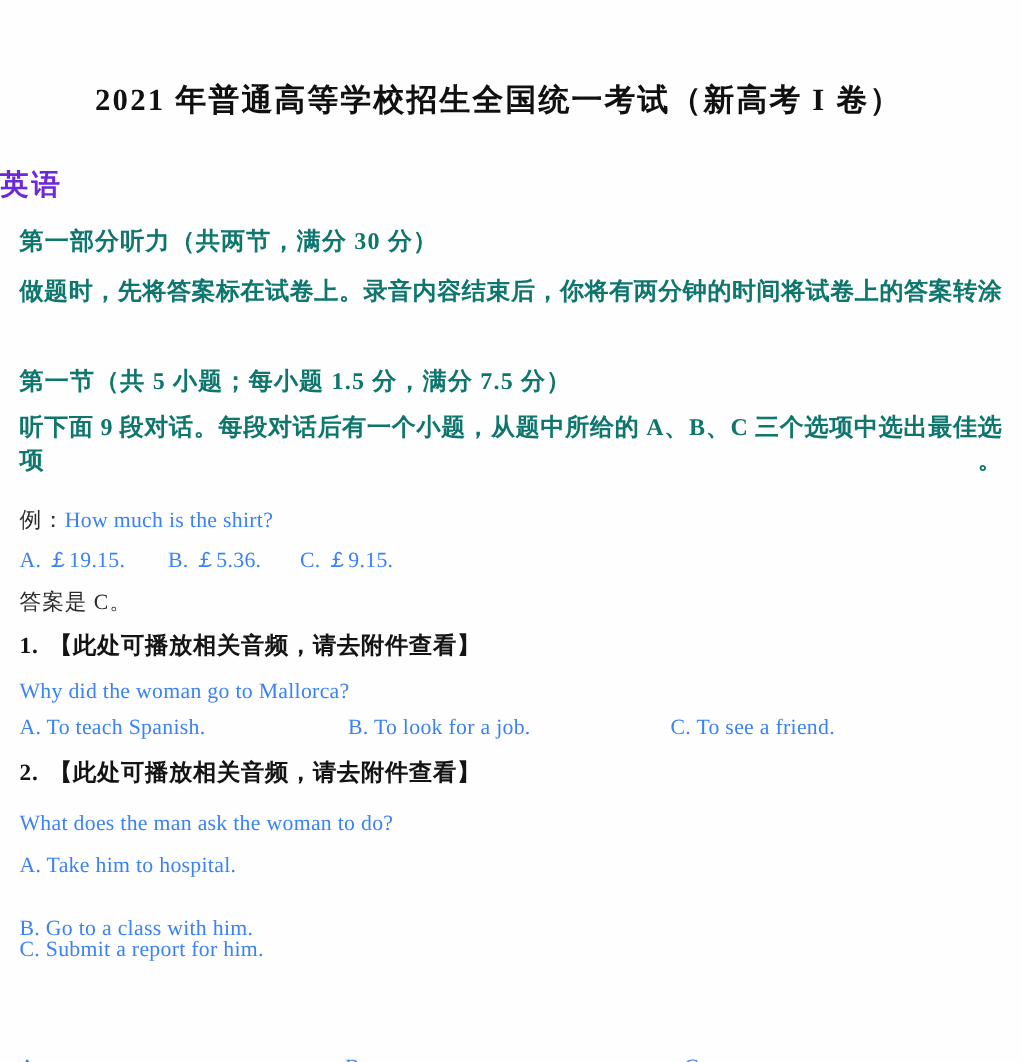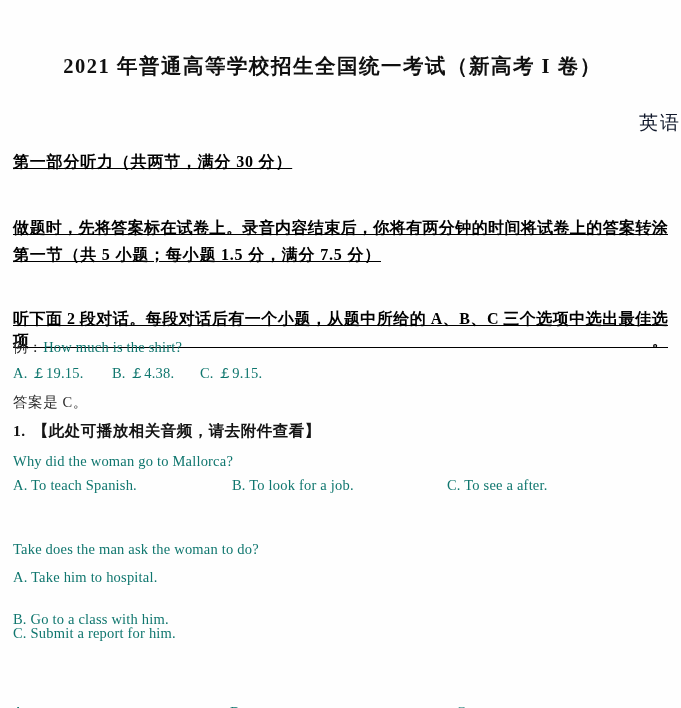--- a/index.html
+++ b/index.html
@@ -13,102 +13,104 @@
     color: #262626;
   }
   .line {
     position: absolute;
     left: 13px;
     white-space: nowrap;
     line-height: 22px;
   }
   
   .cn  { font-size: 16px; letter-spacing: 0.8px; }
-  .cnb { font-weight: 700; color: #000000; text-decoration: underline; }
+  .cnb { font-weight: 700; color: #0f766e; }
   
   .fw {
     left: 13px;
     width: 655px;
     white-space: normal;
     text-align: justify;
     text-align-last: justify;
     letter-spacing: 0.2px;
-    margin-top: 33px;
   }
   
   .cnr { font-size: 14.5px; font-weight: 400; letter-spacing: 0.6px; color: #2b2b2b; }
   
-  .en { font-size: 14.5px; letter-spacing: 0.2px; color: #0f766e; }
+  .en { font-size: 14.5px; letter-spacing: 0.2px; color: #3b82f6; }
   
   .title {
     position: absolute;
     top: 52px;
     left: 0;
     width: 100%;
     text-align: center;
     font-size: 20.5px;
     font-weight: 700;
     letter-spacing: 1.5px;
     color: #101010;
     transform: translateX(-8px);
     white-space: nowrap;
   }
   .subject {
     position: absolute;
     top: 110px;
     left: 0;
     width: 100%;
-    text-align: right;
+    text-align: left;
     font-size: 19px;
-    font-weight: 400;
+    font-weight: 700;
     letter-spacing: 2px;
-    color: #0f172a;
+    color: #6d28d9;
   }
   
   .audio { font-size: 15.5px; font-weight: 700; letter-spacing: 0.5px; color: #141414; }
   .audio .num { margin-right: 7px; }
   
   .opt { position: absolute; top: 0; white-space: nowrap; }
   .row { position: absolute; left: 0; width: 583px; height: 22px; }
 </style>
 </head>
 <body>
 
 <div class="page">
 
   <div class="title">2021 年普通高等学校招生全国统一考试（新高考 I 卷）</div>
   <div class="subject">英语</div>
 
   <div class="line cn cnb" style="top:151px">第一部分听力（共两节，满分 30 分）</div>
   <div class="line cn cnb fw" style="top:184px">做题时，先将答案标在试卷上。录音内容结束后，你将有两分钟的时间将试卷上的答案转涂</div>
 
   <div class="line cn cnb" style="top:244px">第一节（共 5 小题；每小题 1.5 分，满分 7.5 分）</div>
-  <div class="line cn cnb fw" style="top:275px">听下面 2 段对话。每段对话后有一个小题，从题中所给的 A、B、C 三个选项中选出最佳选项。</div>
+  <div class="line cn cnb fw" style="top:275px">听下面 9 段对话。每段对话后有一个小题，从题中所给的 A、B、C 三个选项中选出最佳选项。</div>
 
   <div class="line" style="top:336px">
     <span class="cnr">例：</span><span class="en">How much is the shirt?</span>
   </div>
   <div class="row" style="top:364px">
     <span class="opt en" style="left:13px">A. ￡19.15.</span>
-    <span class="opt en" style="left:112px">B. ￡4.38.</span>
+    <span class="opt en" style="left:112px">B. ￡5.36.</span>
     <span class="opt en" style="left:200px">C. ￡9.15.</span>
   </div>
   <div class="line cnr" style="top:391px">答案是 C。</div>
 
   <div class="line audio" style="top:420px">
     <span class="num">1.</span><span>【此处可播放相关音频，请去附件查看】</span>
   </div>
   <div class="line en" style="top:450px">Why did the woman go to Mallorca?</div>
   <div class="row" style="top:477px">
     <span class="opt en" style="left:232px">B. To look for a job.</span>
     <span class="opt en" style="left:13px">A. To teach Spanish.</span>
-    <span class="opt en" style="left:447px">C. To see a after.</span>
+    <span class="opt en" style="left:447px">C. To see a friend.</span>
   </div>
 
-  <div class="line en" style="top:538px">Take does the man ask the woman to do?</div>
+  <div class="line audio" style="top:505px">
+    <span class="num">2.</span><span>【此处可播放相关音频，请去附件查看】</span>
+  </div>
+  <div class="line en" style="top:538px">What does the man ask the woman to do?</div>
   <div class="line en" style="top:566px">A. Take him to hospital.</div>
   <div class="line en" style="top:608px">B. Go to a class with him.</div>
   <div class="line en" style="top:622px">C. Submit a report for him.</div>
 
 
   <div class="row" style="top:704px">
     <span class="opt en" style="left:13px">A.</span>
     <span class="opt en" style="left:230px">B.</span>
     <span class="opt en" style="left:456px">C.</span>
   </div>

